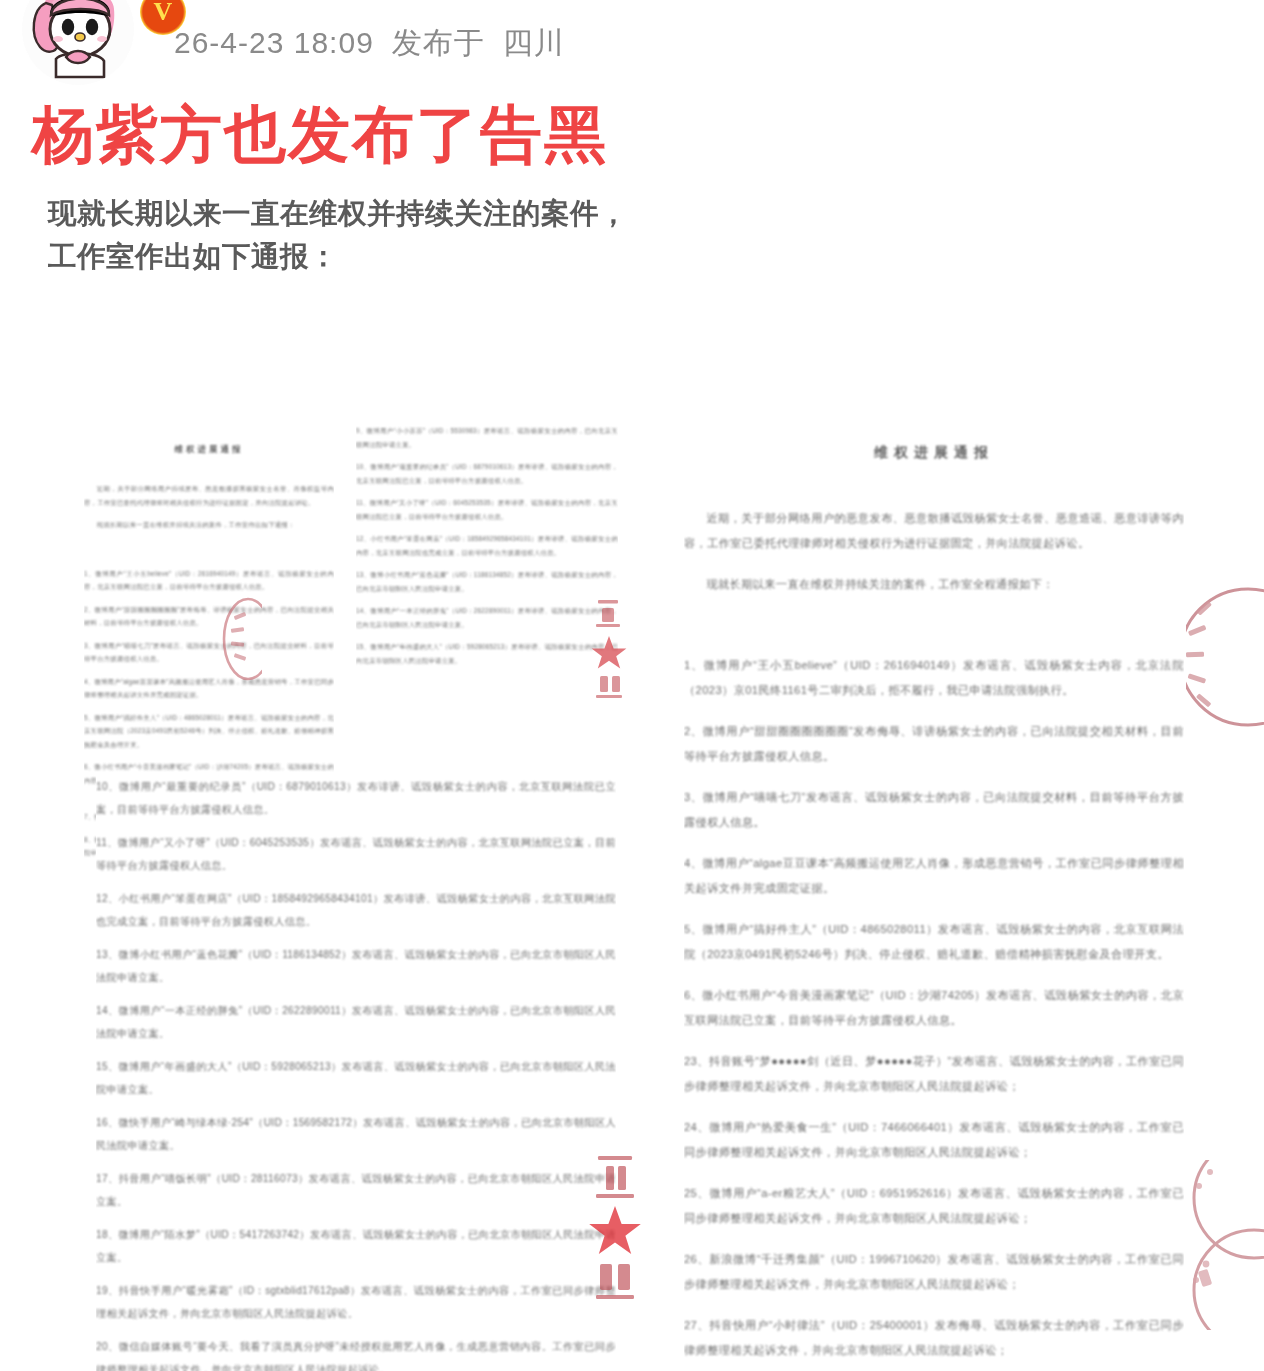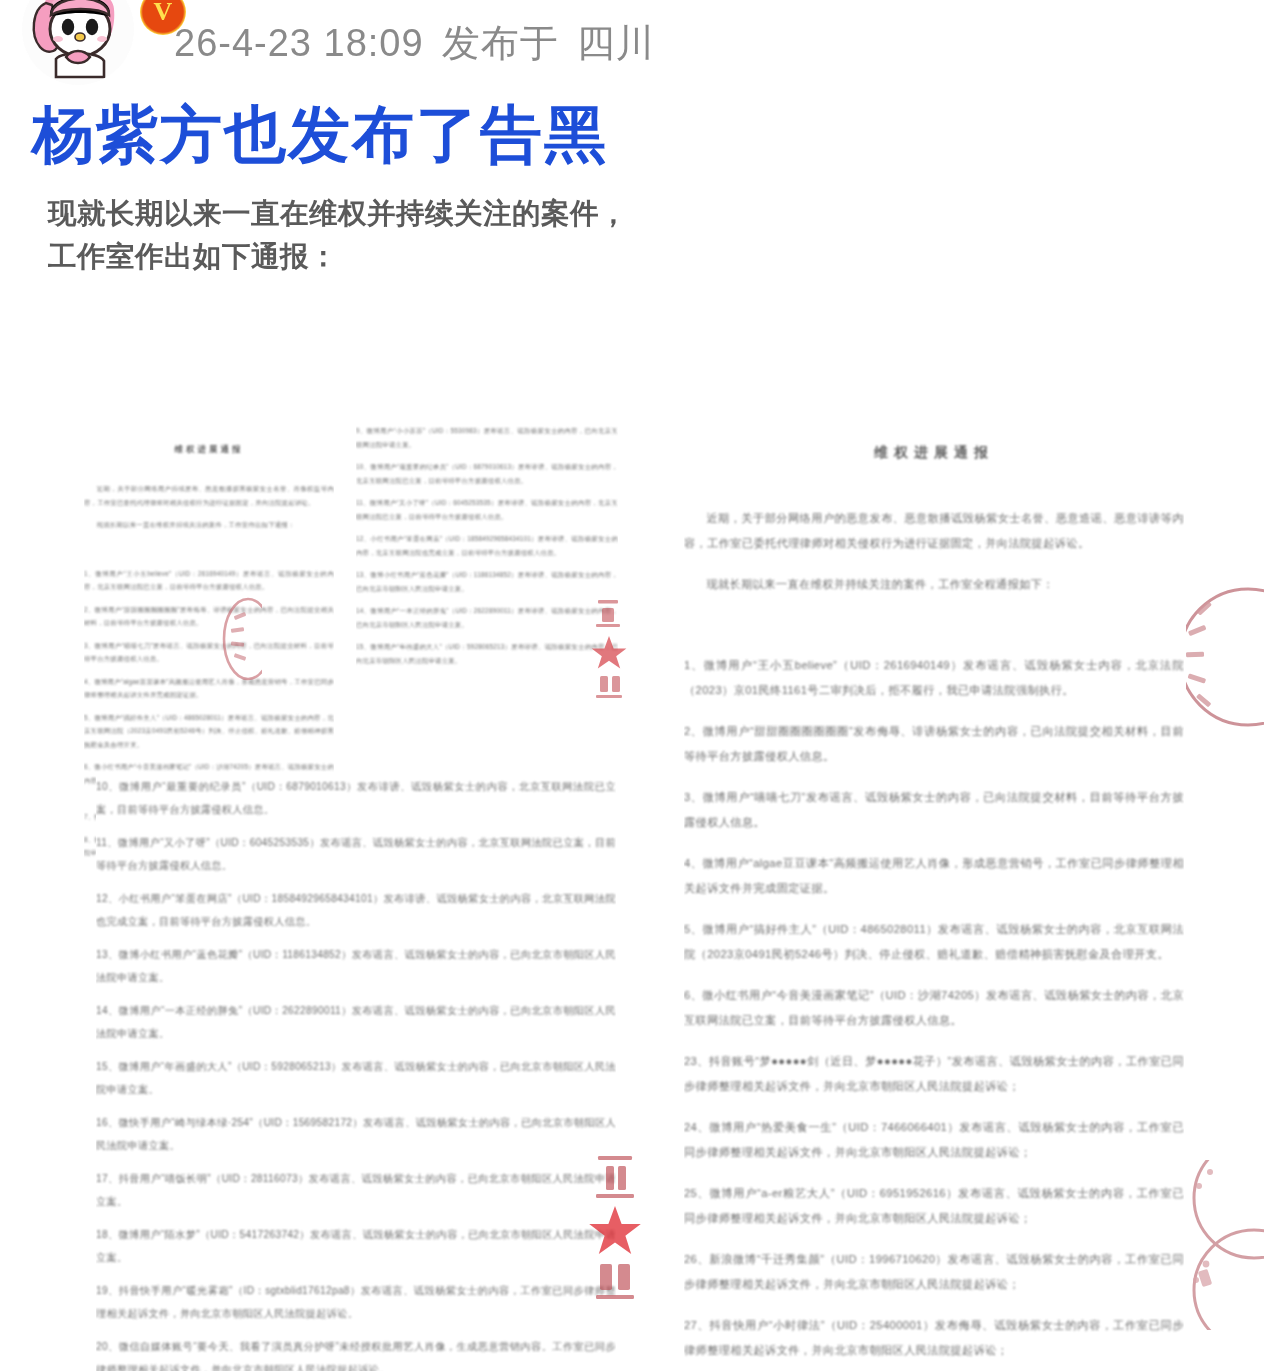--- a/index.html
+++ b/index.html
@@ -24,27 +24,27 @@
   }
   .verify-badge{
     position:absolute;left:118px;top:16px;width:46px;height:46px;border-radius:50%;
     background:radial-gradient(circle at 50% 50%, #e6480f 0%, #e6480f 62%, #ffd23a 70%, #ffe680 86%, rgba(255,240,160,0) 100%);
     display:flex;align-items:center;justify-content:center;
     font-size:26px;font-weight:bold;color:#ffe14d;line-height:1;
     font-family:"Liberation Serif",serif;
     z-index:5;
   }
   .meta-line{
-    margin-left:40px;font-size:38px;color:#8a8a8a;letter-spacing:1px;
+    margin-left:40px;font-size:30px;color:#8a8a8a;letter-spacing:1px;
     white-space:nowrap;display:flex;align-items:center;gap:18px;
   }
   
   .post-title{
     position:absolute;left:32px;top:100px;width:1180px;
-    font-size:62px;line-height:1.12;color:#1d4ed8;font-weight:600;
+    font-size:62px;line-height:1.12;color:#ef4444;font-weight:600;
     letter-spacing:2px;
   }
   
   .statement{
     position:absolute;left:48px;top:192px;width:580px;
     font-size:28.5px;line-height:43px;font-weight:bold;color:#5a5a5a;
     letter-spacing:0.5px;
     filter:blur(0.55px);
     text-align:justify;
   }

